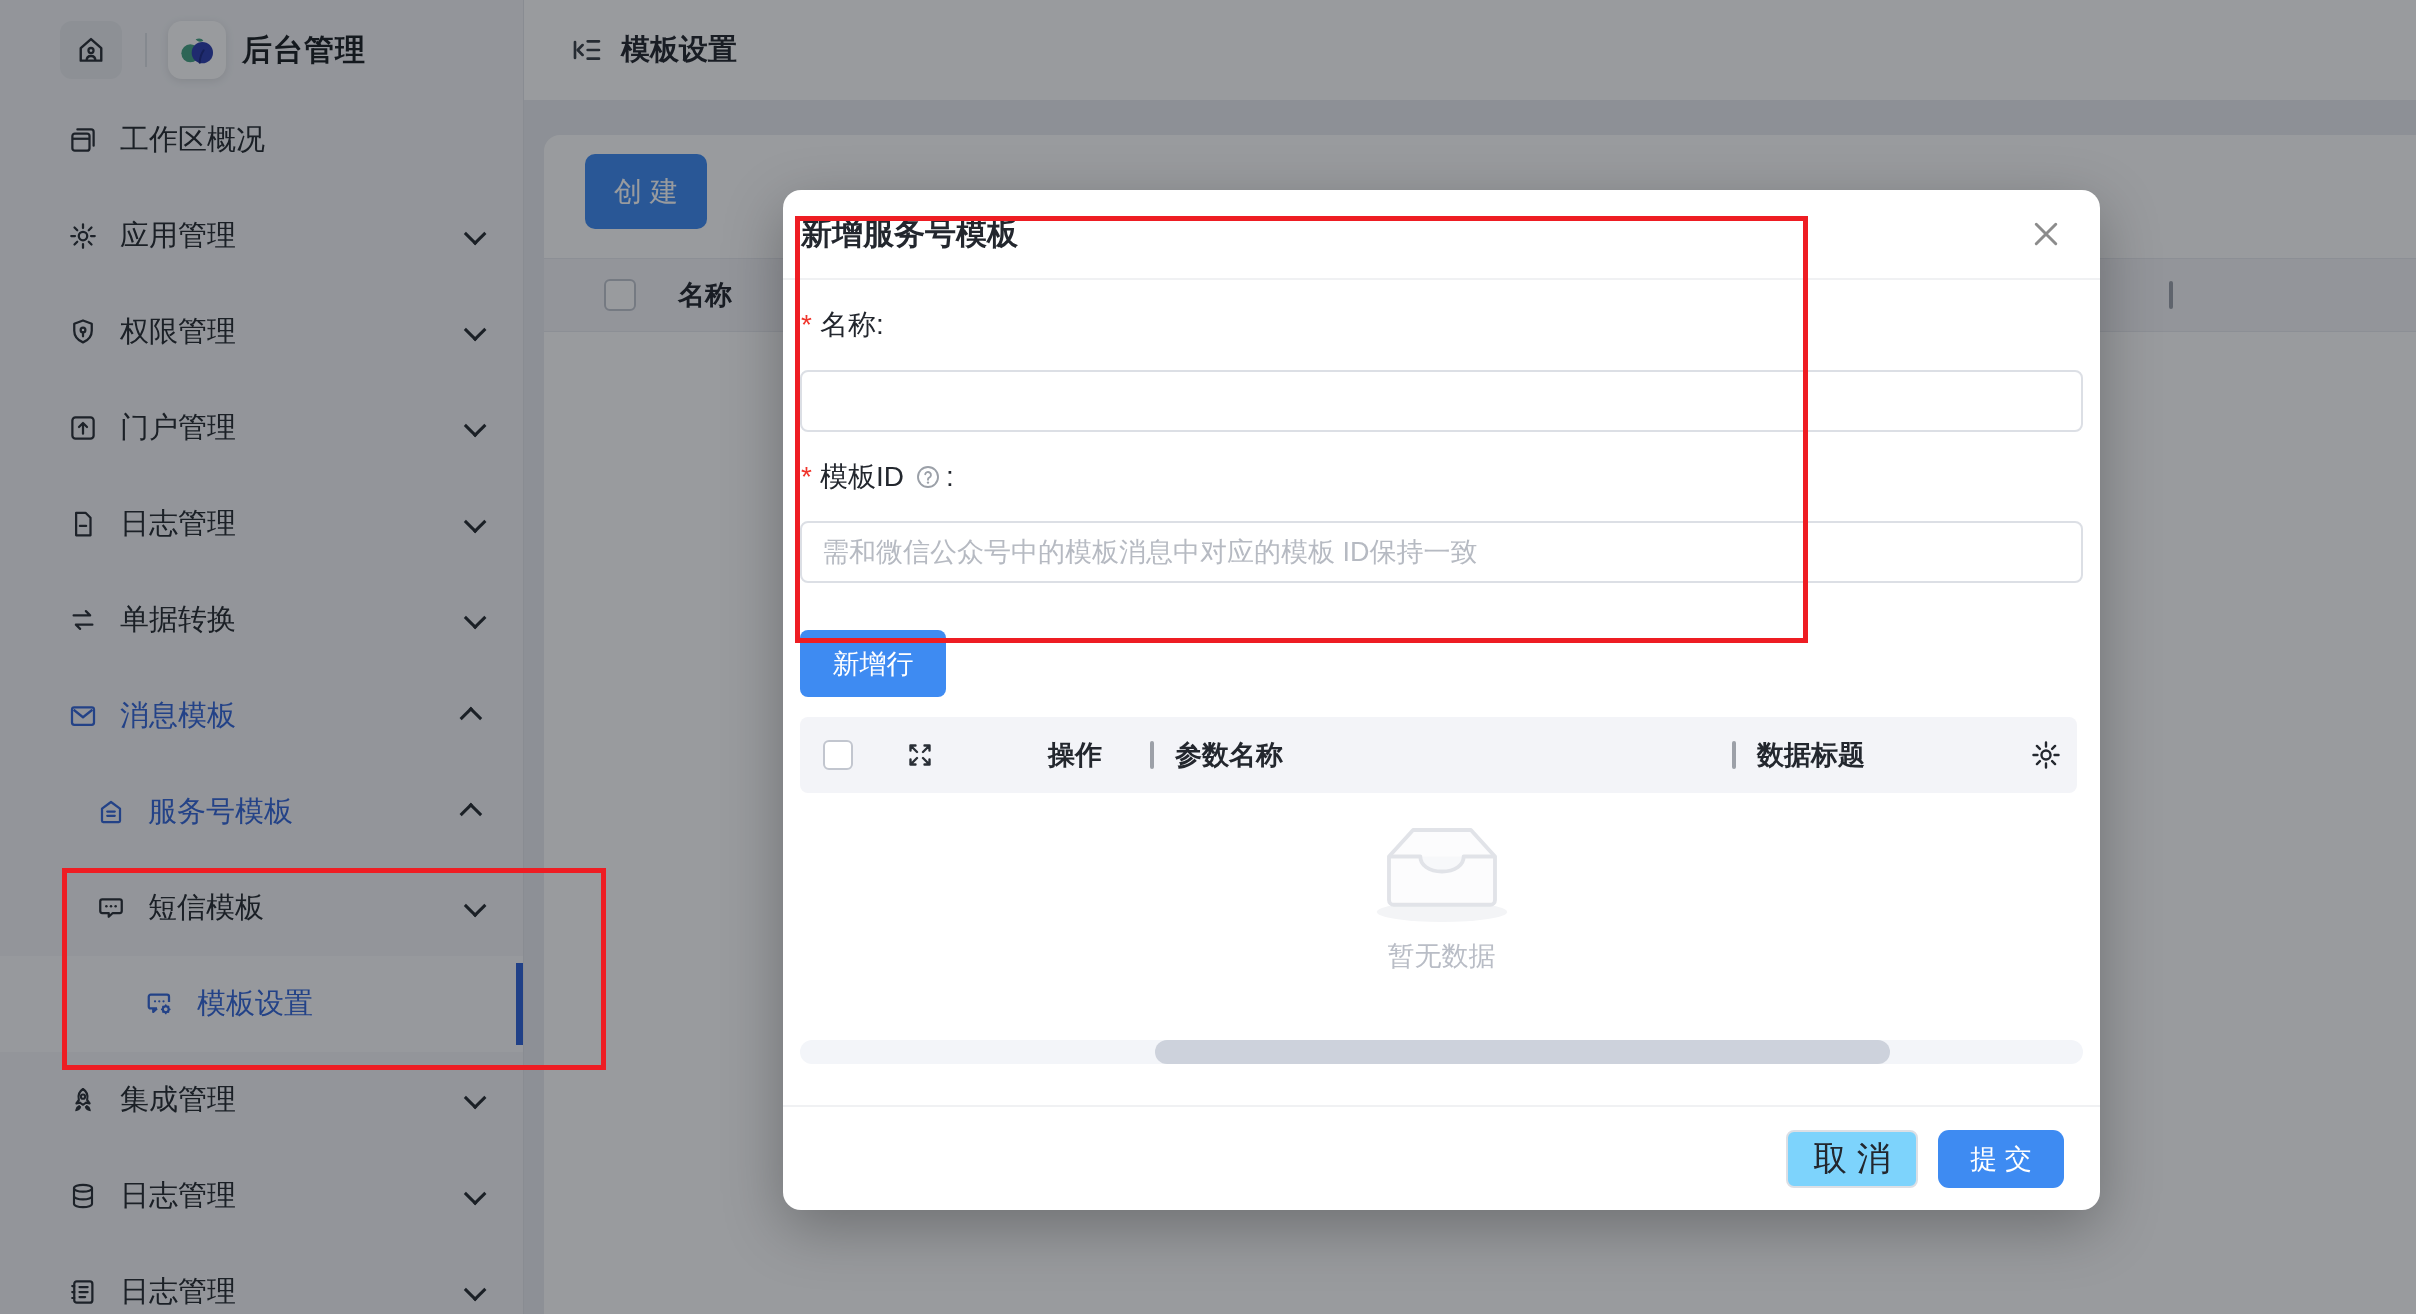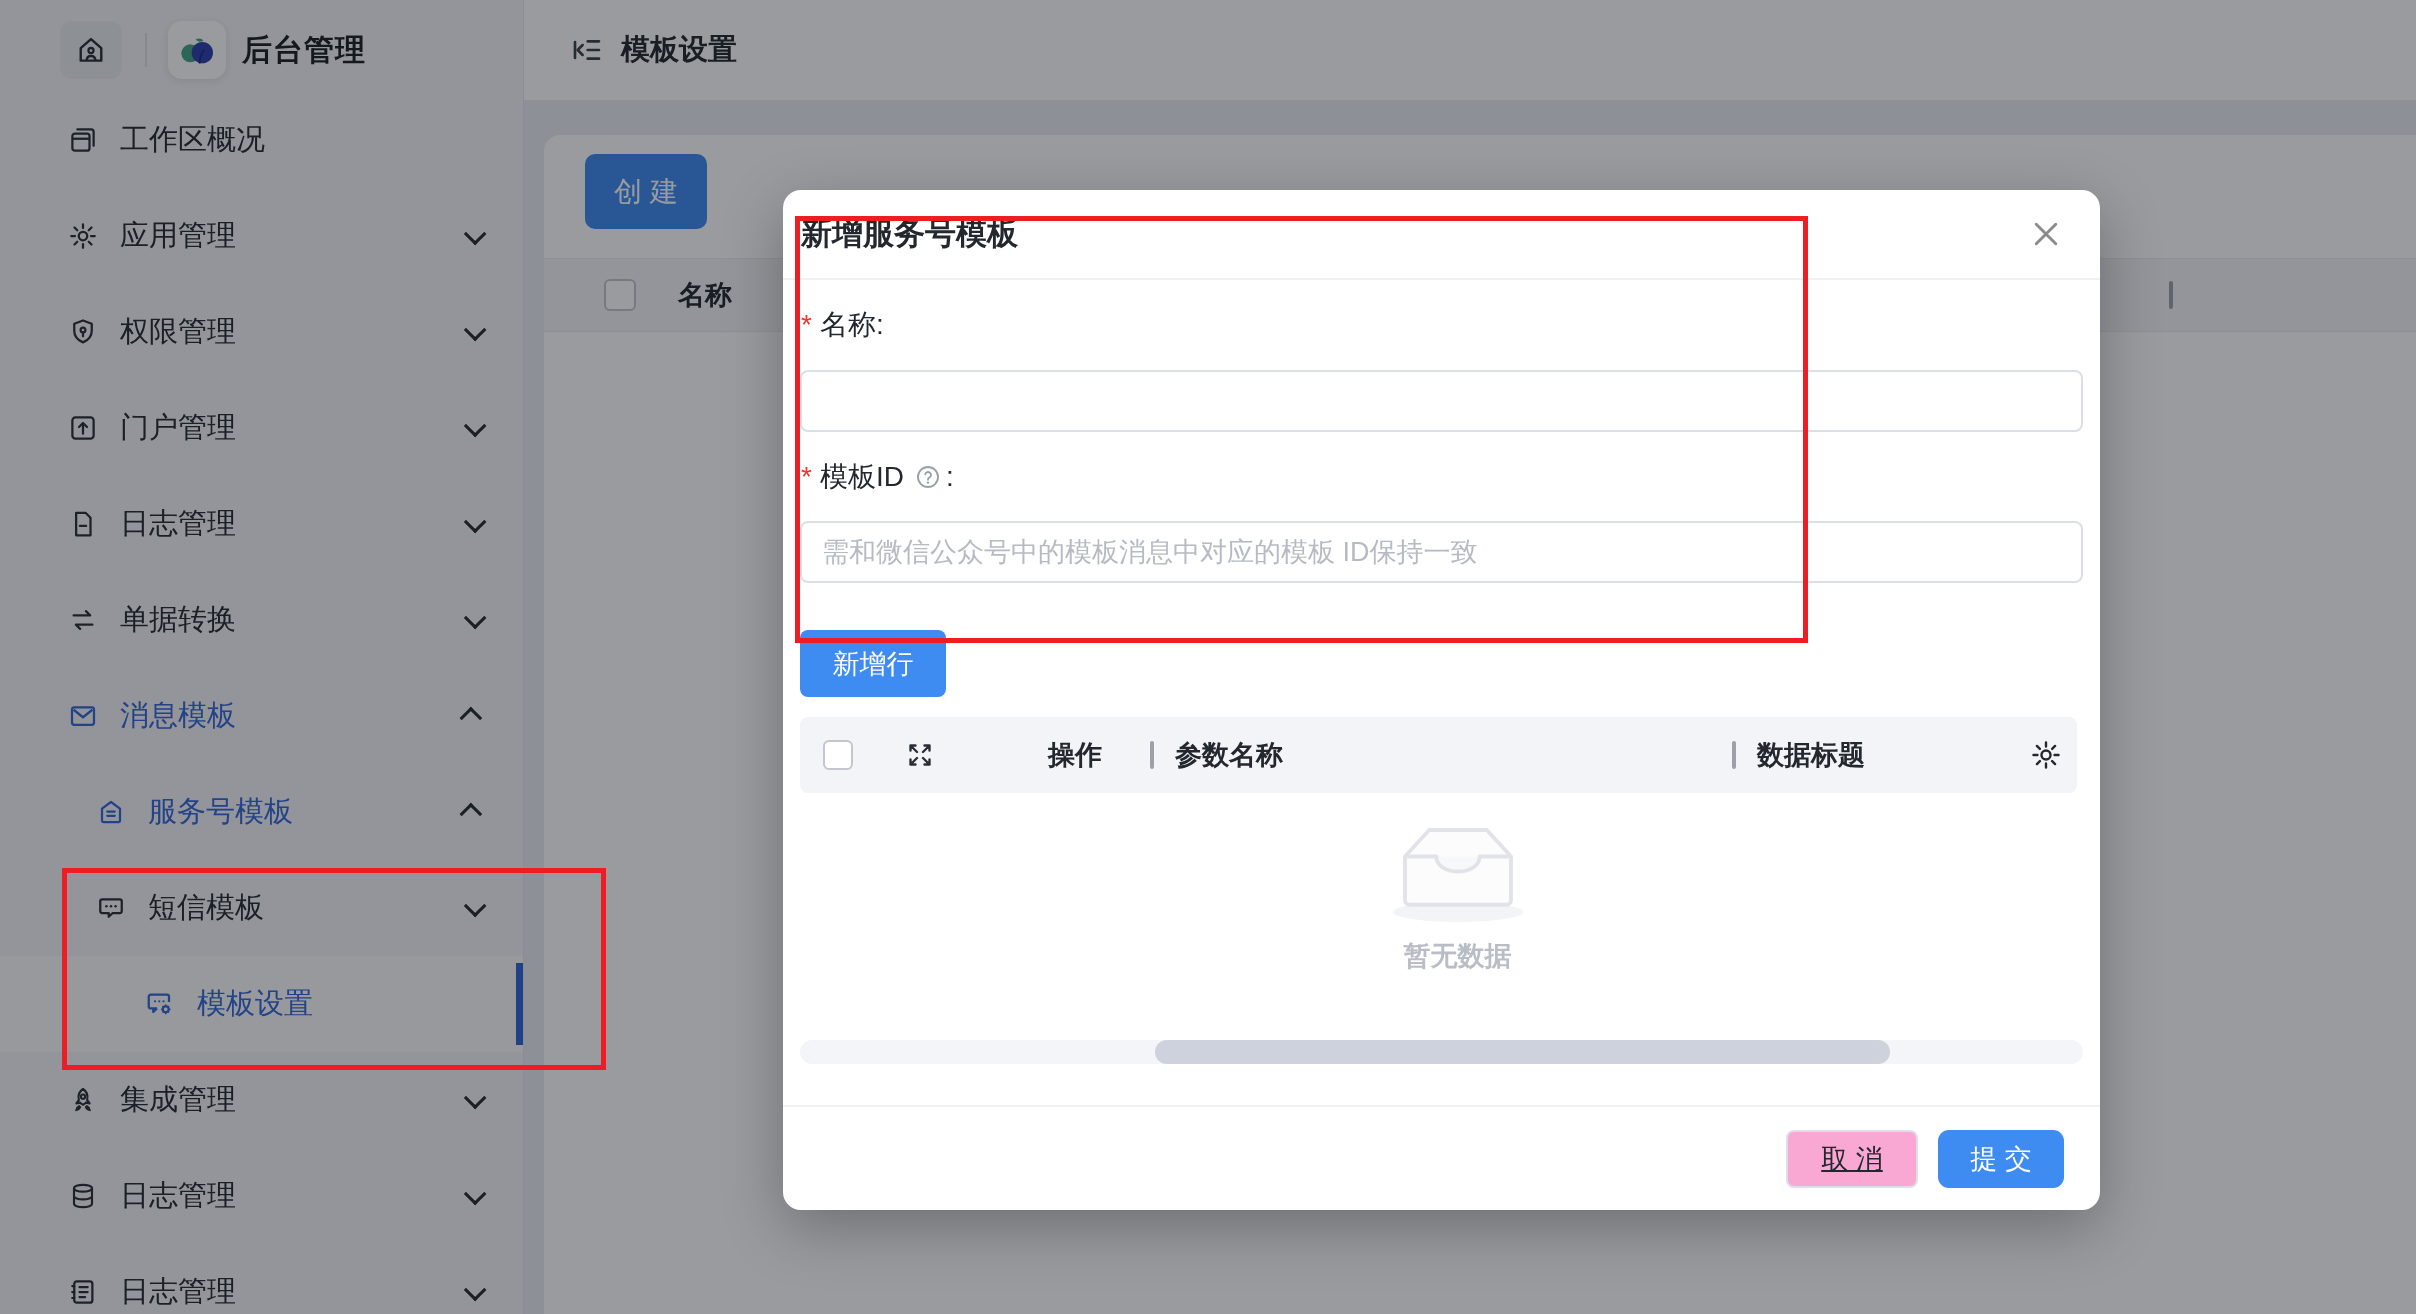--- a/index.html
+++ b/index.html
@@ -78,31 +78,31 @@
   .expand-ico{width:30px;height:30px;color:#2A2F36;margin-left:52px;cursor:pointer;}
   .p-col{font-size:27px;font-weight:600;color:#23272E;white-space:nowrap;}
   .p-col.c1{margin-left:113px;}
   .p-thead .vdiv.d1{margin-left:48px;background:#9CA0A8;}
   .p-col.c2{margin-left:21px;}
   .p-thead .vdiv.d2{margin-left:449px;background:#9CA0A8;}
   .p-col.c3{margin-left:21px;}
   .gear-btn{margin-left:auto;width:32px;height:32px;color:#23272E;cursor:pointer;background:none;
             border:none;padding:0;}
   .gear-btn svg{width:32px;height:32px;}
-  .empty{position:absolute;left:16px;top:628px;width:100%;text-align:center;font-weight:bold;}
+  .empty{position:absolute;left:0;top:628px;width:100%;text-align:center;}
   .empty svg{width:160px;height:106px;margin:0 auto;}
   .empty-text{font-size:27px;color:#B9BDC6;margin-top:14px;}
   .hscroll{position:absolute;left:17px;top:850px;width:1283px;height:24px;background:#F3F5F9;
            border-radius:12px;}
   .hthumb{position:absolute;left:355px;top:0;width:735px;height:24px;background:#CDD2DC;
           border-radius:12px;cursor:grab;}
   .m-foot{position:absolute;left:0;right:0;top:915px;bottom:0;border-top:2px solid #F0F1F3;
           display:flex;align-items:center;justify-content:flex-end;padding-right:36px;gap:20px;}
-  .btn-cancel{width:132px;height:58px;background:#f9a8d4;border:2px solid #DCDFE5;border-radius:8px;
-              font-size:27px;color:#23272E;cursor:pointer;font-family:inherit;text-decoration:underline;}
+  .btn-cancel{width:132px;height:58px;background:#7dd3fc;border:2px solid #DCDFE5;border-radius:8px;
+              font-size:34px;color:#23272E;cursor:pointer;font-family:inherit;}
   .btn-submit{width:126px;height:58px;background:#3E8BF2;border:none;border-radius:11px;
               font-size:27px;color:#fff;cursor:pointer;font-family:inherit;}
 </style>
 </head>
 <body>
 
 <svg width="0" height="0" style="position:absolute">
   <defs>
     <symbol id="workspace-icon" viewBox="0 0 24 24">
       <rect x="3.5" y="6.8" width="13.7" height="13.7" rx="2" fill="none" stroke="currentColor" stroke-width="1.8"></rect>

